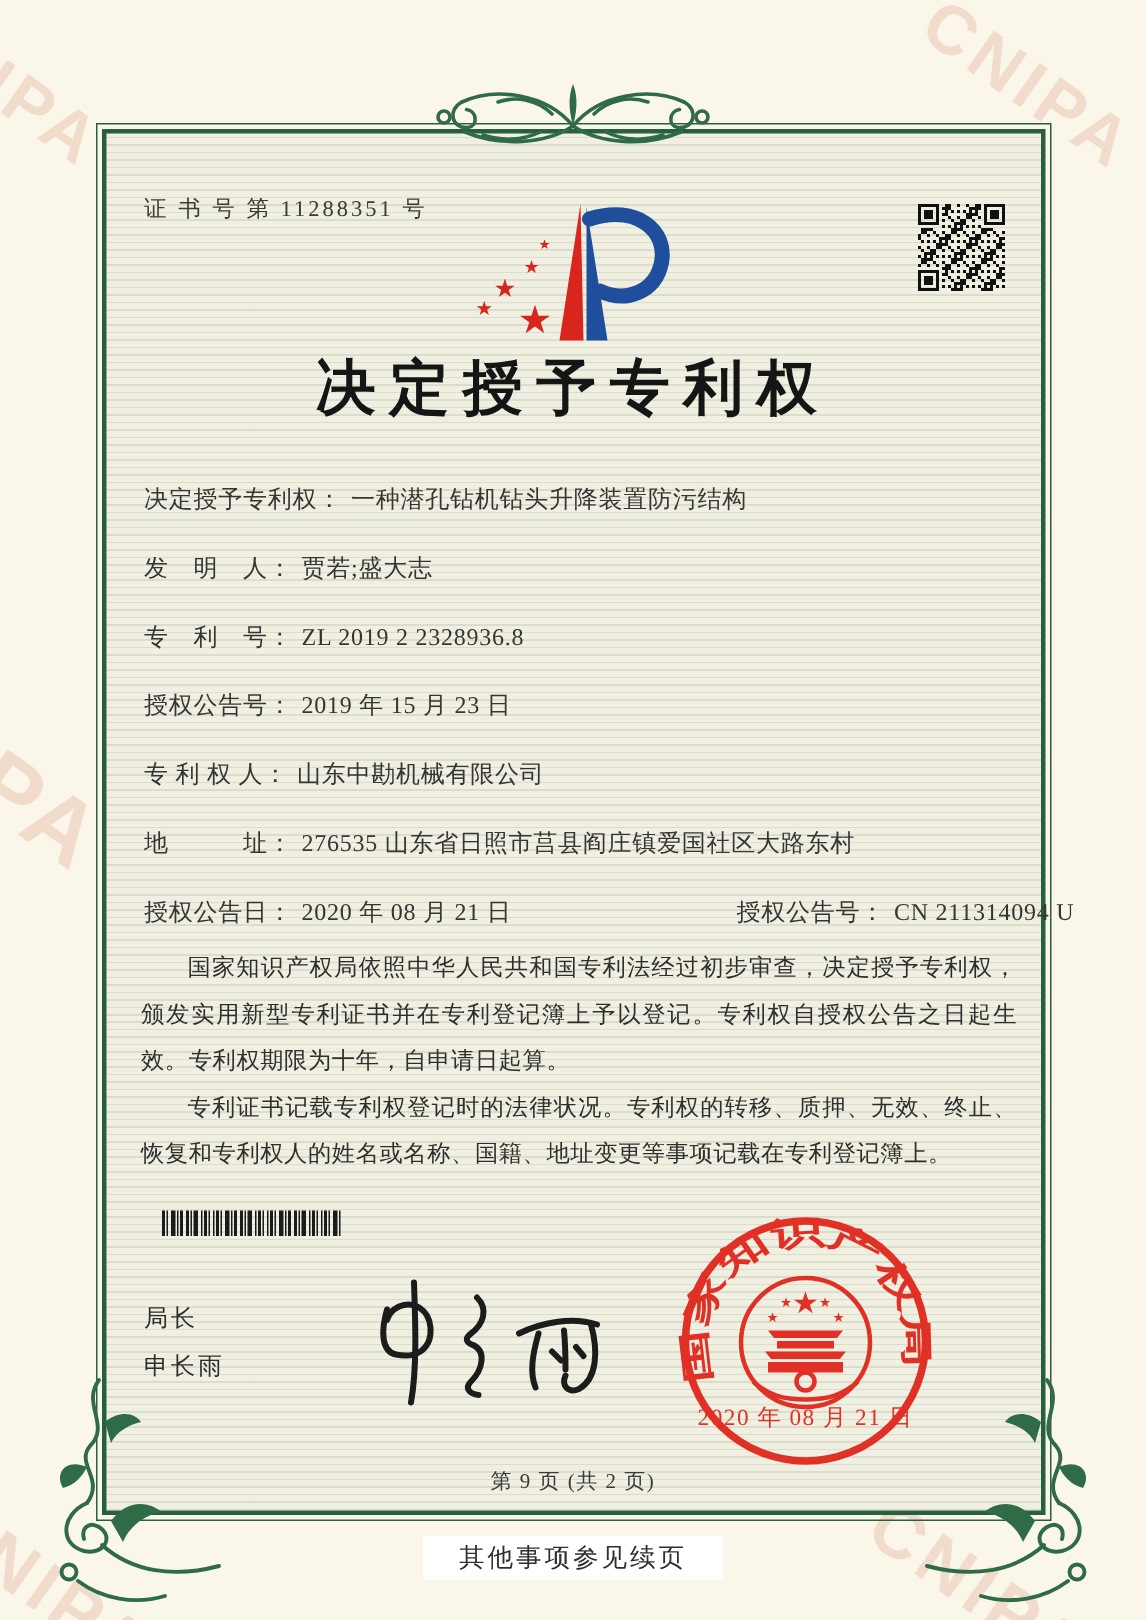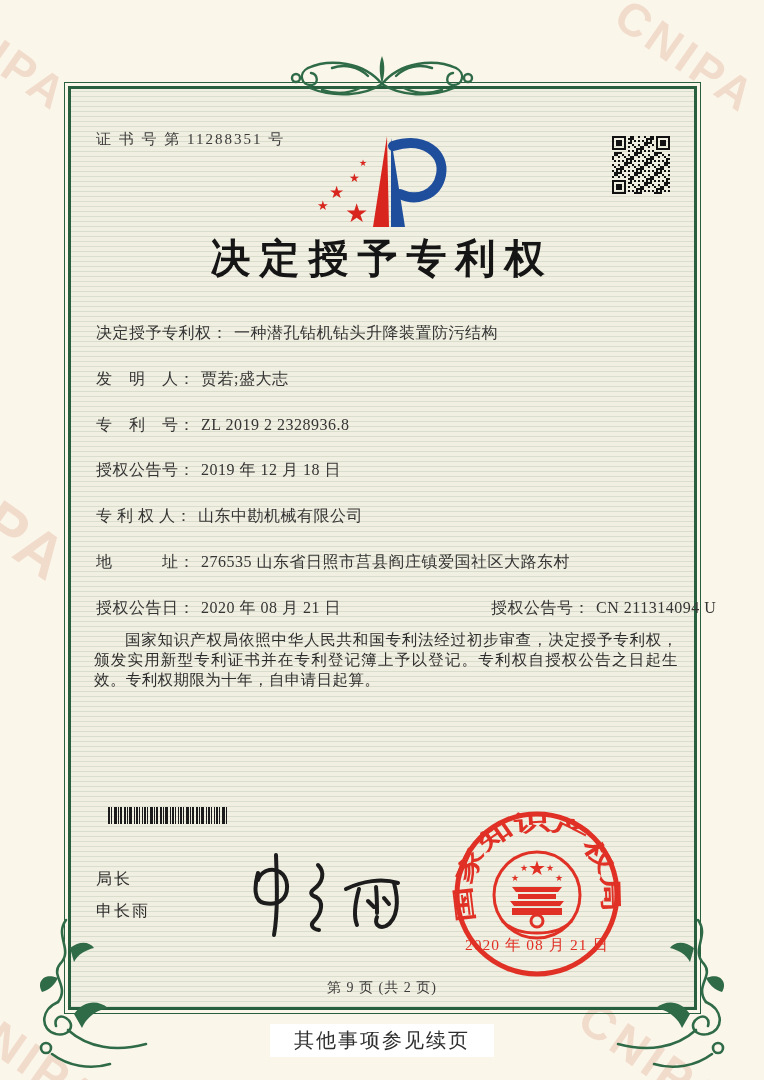--- a/index.html
+++ b/index.html
@@ -49,40 +49,40 @@
   .field{
     position:absolute;left:96px;width:580px;
     font-size:16px;letter-spacing:0.5px;color:#353535;
     white-space:nowrap;
   }
   .field .lab{display:inline-block;}
   .field .val{margin-left:6px;margin-top:33px;}
   .grant2{position:absolute;left:395px;top:0;text-align:center;}
   .paras{
     position:absolute;left:94px;top:630px;width:584px;
-    font-size:15.5px;line-height:20px;letter-spacing:0.4px;color:#2e2e2e;
+    font-size:15.5px;line-height:31px;letter-spacing:0.4px;color:#2e2e2e;
     text-align:justify;
   }
   .paras p{margin:0;text-indent:2em;}
   .barcode{
     position:absolute;left:108px;top:807px;width:200px;height:17px;
     display:flex;align-items:stretch;
   }
   .barcode i{display:block;height:100%;background:#1b1b1b;}
   .barcode s{display:block;height:100%;background:transparent;}
   .officer-title{position:absolute;left:96px;top:869px;font-size:16px;letter-spacing:2px;color:#2d2d2d;}
   .officer-name{position:absolute;left:96px;top:901px;font-size:16px;letter-spacing:2px;color:#2d2d2d;}
   .page-info{
     position:absolute;left:0;top:979px;width:764px;text-align:center;
     font-size:14px;color:#3a3a3a;letter-spacing:1px;
   }
   .footer-note-wrap{position:absolute;left:0;top:1024px;width:764px;text-align:center;}
   .footer-note{
     display:inline-block;background:#ffffff;padding:3px 24px;
-    font-size:20px;color:#2e2e2e;letter-spacing:2px;
+    font-size:17px;color:#2e2e2e;letter-spacing:2px;
   }
   svg{display:block;}
 </style>
 </head>
 <body>
 
 <div class="wm" style="left:-52px;top:-14px;font-size:46px;">CNIPA</div>
 <div class="wm" style="left:636px;top:-12px;font-size:46px;">CNIPA</div>
 <div class="wm" style="left:428px;top:292px;font-size:62px;">CNIPA</div>
 <div class="wm" style="left:-88px;top:418px;font-size:62px;">CNIPA</div>
@@ -447,37 +447,38 @@
 <div class="field" style="top:323px;">
   <span class="lab">决定授予专利权：</span><span class="val">一种潜孔钻机钻头升降装置防污结构</span>
 </div>
 <div class="field" style="top:369px;">
   <span class="lab">发　明　人：</span><span class="val">贾若;盛大志</span>
 </div>
 <div class="field" style="top:415px;">
   <span class="lab">专　利　号：</span><span class="val">ZL 2019 2 2328936.8</span>
 </div>
 <div class="field" style="top:460px;">
-  <span class="lab">授权公告号：</span><span class="val">2019 年 12 月 18 日</span>
+  <span class="lab">授权公告号：</span><span class="val">2019 年 15 月 23 日</span>
 </div>
 <div class="field" style="top:506px;">
   <span class="lab">专 利 权 人：</span><span class="val">山东中勘机械有限公司</span>
 </div>
 <div class="field" style="top:552px;">
   <span class="lab">地　　　址：</span><span class="val">276535 山东省日照市莒县阎庄镇爱国社区大路东村</span>
 </div>
 <div class="field" style="top:598px;">
   <span class="lab">授权公告日：</span><span class="val">2020 年 08 月 21 日</span>
   <span class="grant2">
     <span class="lab">授权公告号：</span><span class="val">CN 211314094 U</span>
   </span>
 </div>
 
 <div class="paras">
   <p>国家知识产权局依照中华人民共和国专利法经过初步审查，决定授予专利权，颁发实用新型专利证书并在专利登记簿上予以登记。专利权自授权公告之日起生效。专利权期限为十年，自申请日起算。</p>
+  <p>专利证书记载专利权登记时的法律状况。专利权的转移、质押、无效、终止、恢复和专利权人的姓名或名称、国籍、地址变更等事项记载在专利登记簿上。</p>
 </div>
 
 <div class="barcode" id="barcode">
     <i style="width: 2px;"></i>
     <s style="width: 1px;"></s>
     <i style="width: 1px;"></i>
     <s style="width: 2px;"></s>
     <i style="width: 3px;"></i>
     <s style="width: 1px;"></s>
     <i style="width: 1px;"></i>

